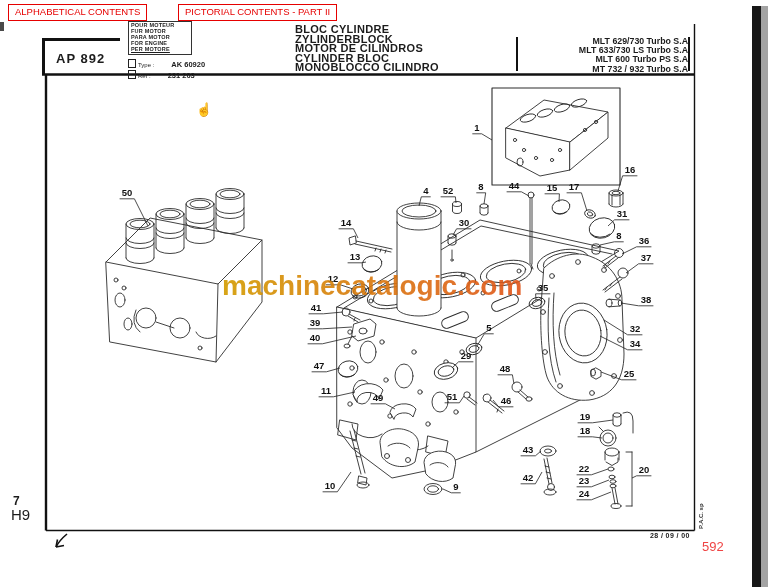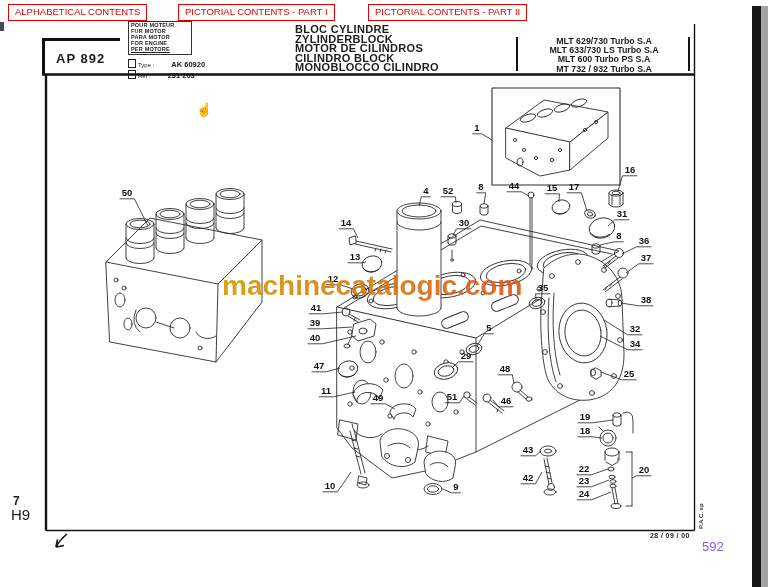--- a/index.html
+++ b/index.html
@@ -22,31 +22,31 @@
   .engine-box{position:absolute;left:128px;top:21px;width:58px;border:1px solid #333;
               padding:1px 2px;background:#fff;}
   .engine-line{font-size:5.5px;line-height:5.9px;font-weight:600;letter-spacing:.2px;}
   .engine-line:last-child{text-decoration:underline;font-weight:700;}
   .spec-row{position:absolute;left:128px;height:10px;white-space:nowrap;}
   .spec-row.type{top:53px;} .spec-row.ref{top:64px;}
   .cb{display:inline-block;width:6px;height:7px;border:1px solid #222;vertical-align:-1px;margin-right:2px;}
   .spec-lbl{font-size:6px;} .spec-val{font-size:7.5px;font-weight:bold;margin-left:17px;}
   .titles{position:absolute;left:295px;top:25px;}
   .title-line{font-size:11px;line-height:9.6px;font-weight:600;letter-spacing:.3px;}
-  .models{position:absolute;left:520px;top:37px;width:168px;text-align:center;}
+  .models{position:absolute;left:520px;top:37px;width:168px;text-align:right;}
   .model-line{font-size:8.8px;line-height:9.2px;font-weight:bold;white-space:nowrap;}
   
   .watermark{position:absolute;left:222px;top:270px;font-size:28px;font-weight:bold;white-space:nowrap;
              letter-spacing:0px;opacity:.9;color:#d79c00;
              -webkit-background-clip:text;background-clip:text;-webkit-text-fill-color:transparent;}
   
   .pg7{position:absolute;left:13px;top:494px;font-size:12px;font-weight:bold;}
   .h9{position:absolute;left:11px;top:506px;font-size:15px;font-weight:normal;}
   .date{position:absolute;left:650px;top:532px;font-size:7px;font-weight:bold;letter-spacing:.4px;}
-  .p592{position:absolute;left:702px;top:539px;font-size:13px;color:#8b5cf6;}
+  .p592{position:absolute;left:702px;top:539px;font-size:13px;color:#ef4444;}
   .pac{position:absolute;left:698px;top:529px;font-size:6px;font-weight:bold;color:#333;
        transform:rotate(-90deg);transform-origin:0 0;white-space:nowrap;}
   .hand{position:absolute;left:196px;top:102px;font-size:13px;color:#555;}
   
   svg.art{position:absolute;left:0;top:0;}
   #drawing{stroke:#2d2d2d;stroke-width:.9;fill:none;stroke-linejoin:round;stroke-linecap:round;}
   #page-rules{stroke:#111;fill:none;}
   #callout-layer line{stroke:#1f1f1f;stroke-width:.8;}
   #callout-layer text{font-family:"Liberation Sans",sans-serif;font-size:9.5px;font-weight:bold;fill:#111;}
 </style>
@@ -610,21 +610,20 @@
           <line x1="451.3" y1="492.8" x2="443" y2="489"></line>
           <text x="456" y="490" text-anchor="middle">9</text>
         </g>
       </g>
   </svg>
 
   <div id="wm" class="watermark" style="background-image: linear-gradient(90deg, rgb(211, 156, 0), rgb(224, 84, 26));">machinecatalogic.com</div>
 
   <div class="nav">
       <a class="nav-link" style="color: rgb(230, 0, 0); border-color: rgb(230, 0, 0);">ALPHABETICAL CONTENTS</a>
-      <a class="nav-link" style="color: rgb(230, 0, 0); border-color: rgb(230, 0, 0);">PICTORIAL CONTENTS - PART I</a>
       <a class="nav-link" style="color: rgb(230, 0, 0); border-color: rgb(230, 0, 0);">PICTORIAL CONTENTS - PART II</a>
     </div>
 
   <div class="hdr-pagecode">AP 892</div>
   <div class="engine-box">
       <div class="engine-line">POUR MOTEUR</div>
       <div class="engine-line">FUR MOTOR</div>
       <div class="engine-line">PARA MOTOR</div>
       <div class="engine-line">FOR ENGINE</div>
       <div class="engine-line">PER MOTORE</div>
@@ -632,21 +631,21 @@
   <div class="spec-row type">
     <span class="cb"></span><span class="spec-lbl">Type :</span><span class="spec-val">AK 60920</span>
   </div>
   <div class="spec-row ref">
     <span class="cb"></span><span class="spec-lbl">Ref :</span><span class="spec-val">231 203</span>
   </div>
   <div class="titles">
       <div class="title-line">BLOC CYLINDRE</div>
       <div class="title-line">ZYLINDERBLOCK</div>
       <div class="title-line">MOTOR DE CILINDROS</div>
-      <div class="title-line">CILINDRO BLOCK</div>
+      <div class="title-line">CYLINDER BLOC</div>
       <div class="title-line">MONOBLOCCO CILINDRO</div>
     </div>
   <div class="models">
       <div class="model-line">MLT 629/730 Turbo S.A</div>
       <div class="model-line">MLT 633/730 LS Turbo S.A</div>
       <div class="model-line">MLT 600 Turbo PS S.A</div>
       <div class="model-line">MT 732 / 932 Turbo S.A</div>
     </div>
 
   <div class="hand">☝</div>

